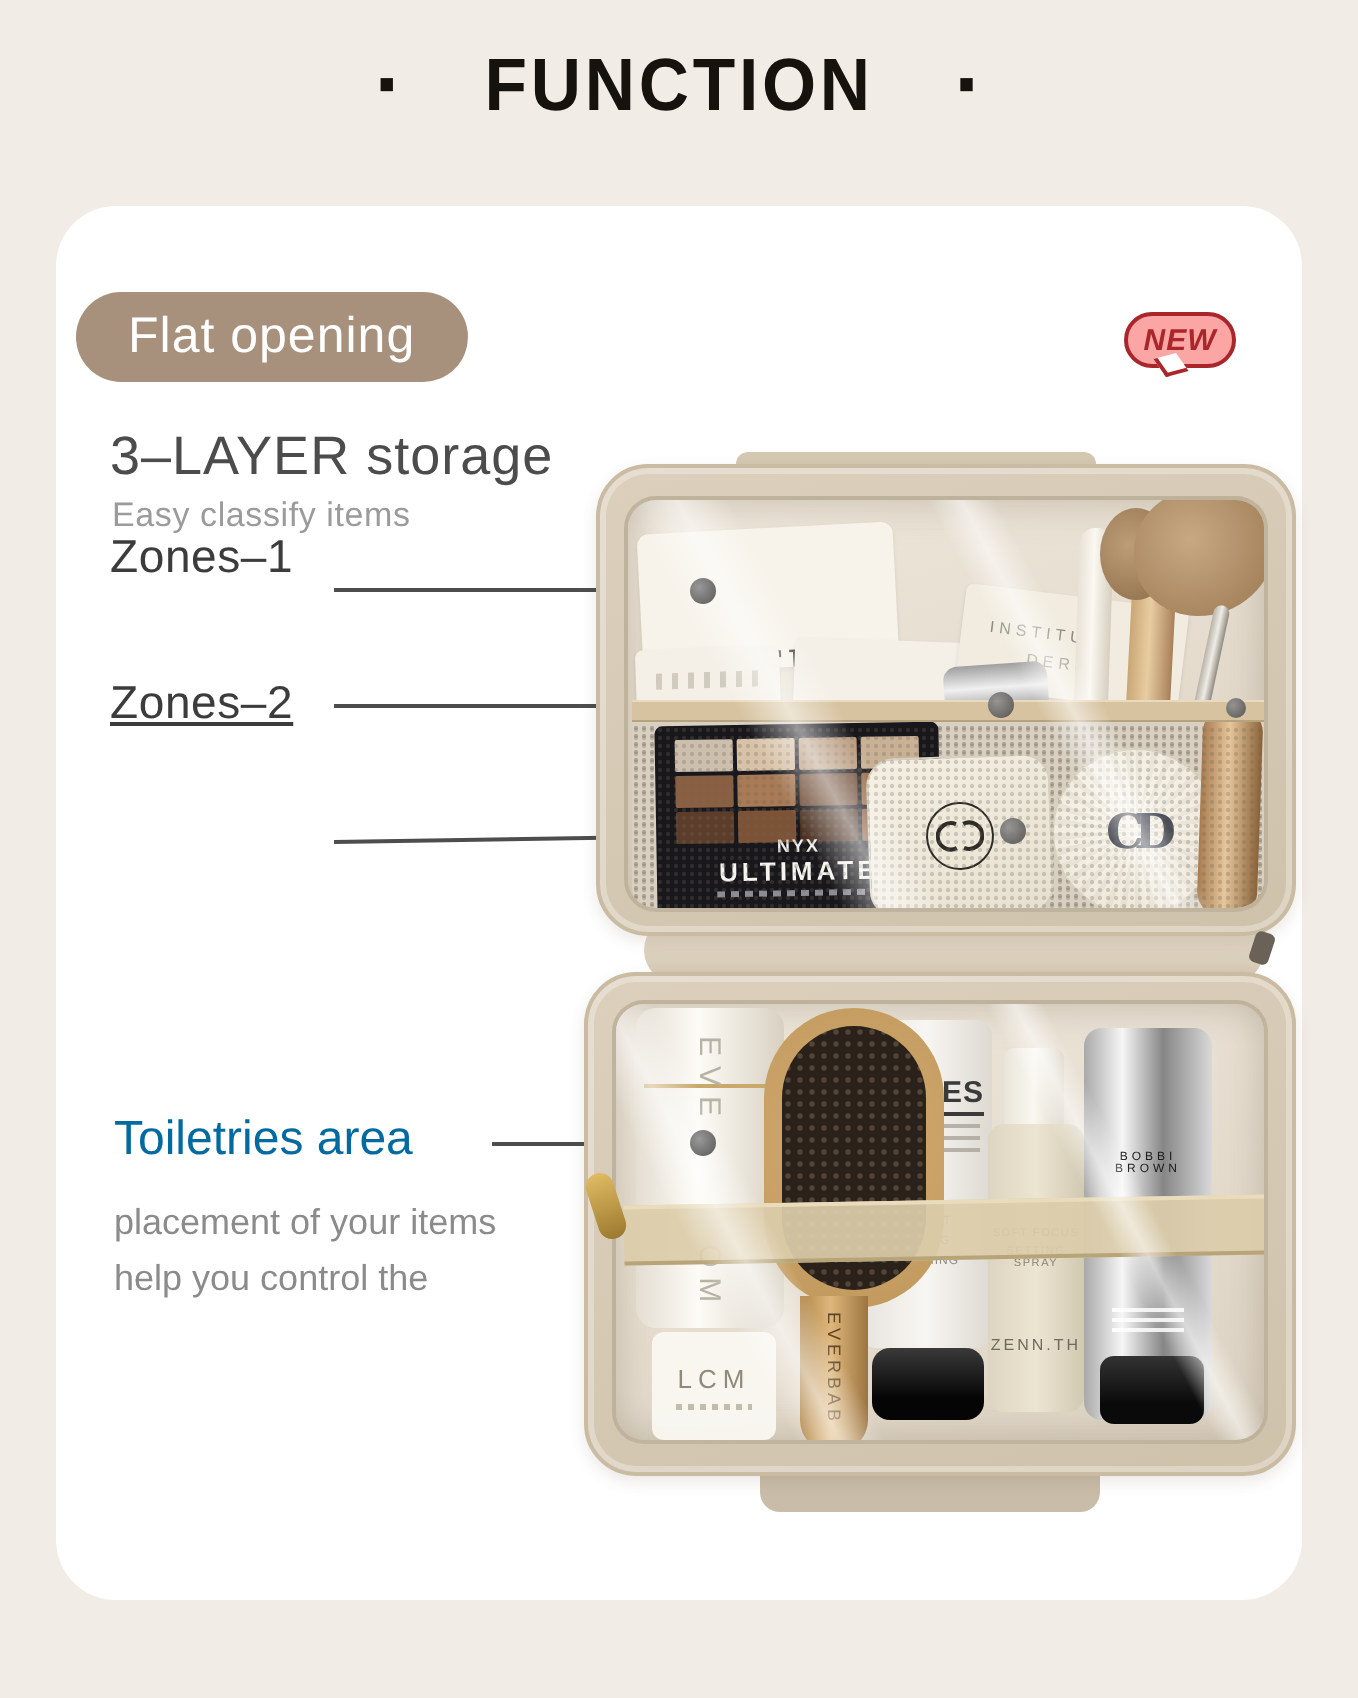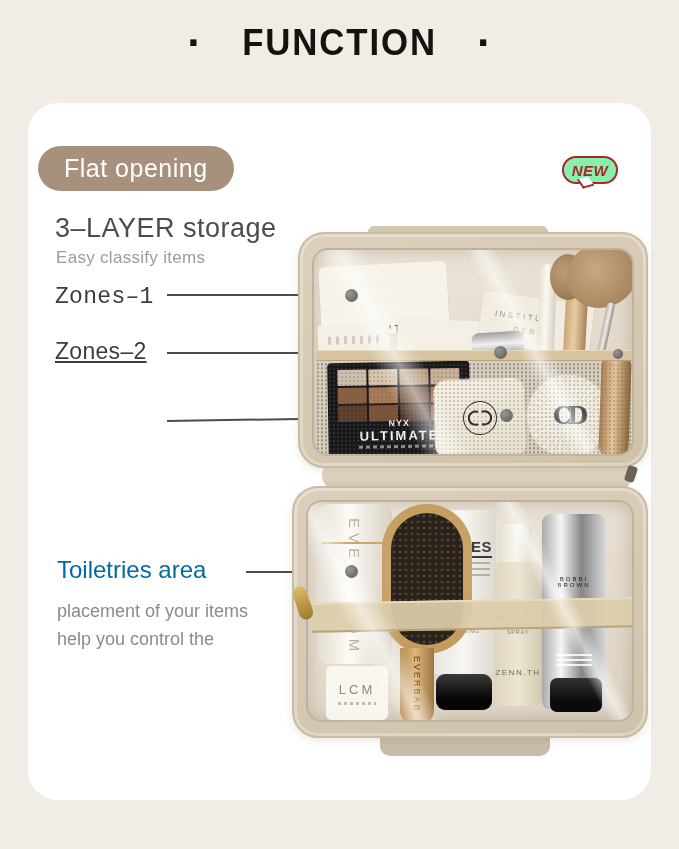--- a/index.html
+++ b/index.html
@@ -15,21 +15,21 @@
   .page-title{font-size:37px;font-weight:800;letter-spacing:2px;color:#16130f;
               transform:scaleX(.94);transform-origin:center;}
 
   
   .card{position:absolute;left:28px;top:103px;width:623px;height:697px;background:#ffffff;
         border-radius:30px;}
 
   .badge-flat{position:absolute;left:38px;top:146px;background:#a7917c;color:#fff;
               font-size:25px;padding:8px 26px;border-radius:26px;letter-spacing:.5px;}
   .badge-new{position:absolute;left:562px;top:156px;width:56px;height:28px;border:2px solid #a9262b;
-             border-radius:14px;background:#86efac;color:#a9262b;display:flex;align-items:center;
+             border-radius:14px;background:#fca5a5;color:#a9262b;display:flex;align-items:center;
              justify-content:center;font-size:15px;font-weight:800;font-style:italic;letter-spacing:.5px;}
   .badge-new:after{content:"";position:absolute;left:16px;bottom:-6px;width:9px;height:9px;
                    background:#fff;border-right:2px solid #a9262b;border-bottom:2px solid #a9262b;
                    transform:rotate(55deg) skewX(-20deg);}
 
   .storage-heading{position:absolute;left:55px;top:213px;font-size:27px;color:#4c4c4c;letter-spacing:.5px;}
   .storage-sub{position:absolute;left:56px;top:248px;font-size:17px;color:#9b9b9b;letter-spacing:.3px;}
 
   .zone-label{position:absolute;left:55px;font-size:23px;color:#3c3c3c;letter-spacing:.3px;}
   .ann-line{position:absolute;height:1.5px;background:#4d4d4d;transform-origin:left center;}
@@ -194,21 +194,21 @@
   </div>
 
   <div class="card"></div>
 
   <div class="badge-flat">Flat opening</div>
   <div class="badge-new">NEW</div>
 
   <div class="storage-heading">3–LAYER storage</div>
   <div class="storage-sub">Easy classify items</div>
 
-  <div class="zone-label" style="top:284px;font-family:Liberation Mono, monospace;">Zones–1</div>
+  <div class="zone-label" style="top:265px;">Zones–1</div>
   <div class="ann-line" style="left:167px;top:294px;width:182px;"></div>
   <div class="snap-dot" style="left:345px;top:289px;"></div>
 
   <div class="zone-label" style="top:338px;text-decoration:underline;">Zones–2</div>
   <div class="ann-line" style="left:167px;top:352px;width:332px;"></div>
   <div class="snap-dot" style="left:494px;top:346px;"></div>
 
   <div class="ann-line" style="left:167px;top:420px;width:339px;transform:rotate(-0.9deg);"></div>
   <div class="snap-dot" style="left:500px;top:409px;"></div>
 

